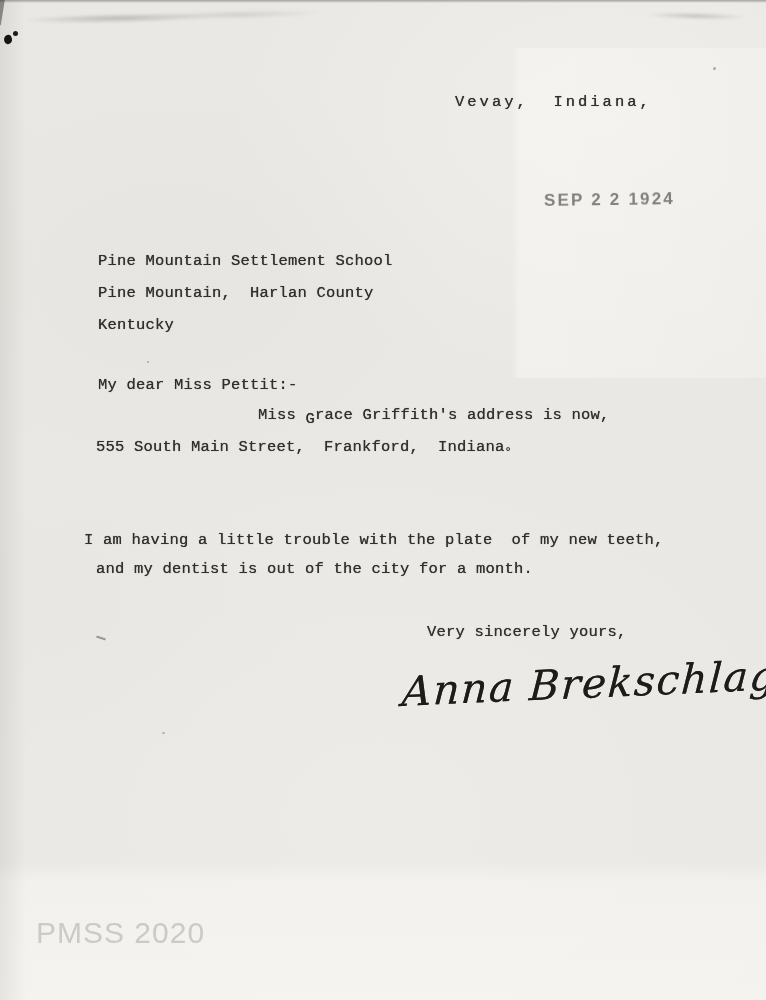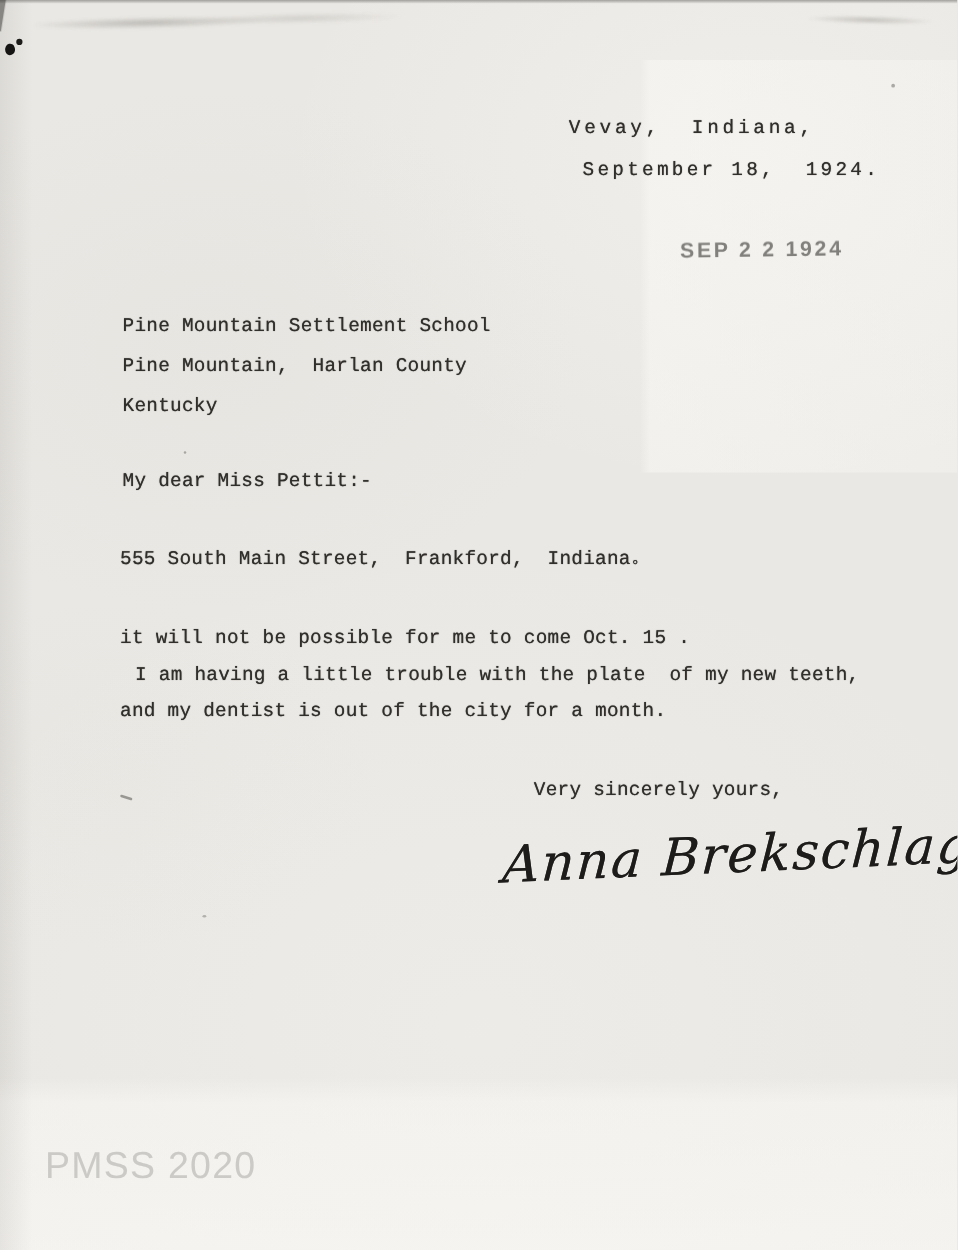--- a/index.html
+++ b/index.html
@@ -84,21 +84,21 @@
   }
   .addr1 { left: 98px; top: 217px; }
   .addr2 { left: 98px; top: 251px; }
   .addr3 { left: 98px; top: 283px; }
   .addr4 { left: 98px; top: 315px; }
   .salutation { left: 98px; top: 375px; }
   .body1 { left: 258px; top: 405px; }
   .body2 { left:  96px; top: 437px; }
   .body3 { left:  96px; top: 470px; }
   .body4 { left:  96px; top: 500px; }
-  .body5 { left:  108px; top: 530px; }
+  .body5 { left:  84px; top: 530px; }
   .body6 { left:  96px; top: 559px; }
   .closing { left: 427px; top: 622px; }
   .dropped { display: inline-block; transform: translateY(3.5px); }
   .low-dot { display: inline-block; font-size: 12px; transform: translateY(5px); letter-spacing: 0; }
   .signature {
     position: absolute; left: 402px; top: 660px; width: 360px;
     font-family: "DejaVu Serif", serif; font-style: italic;
     font-size: 41px; letter-spacing: 1.5px; white-space: pre;
     color: #1d1c1a;
     transform: rotate(-2.5deg) skewX(-6deg);
@@ -125,34 +125,33 @@
   <div class="ink-dot-1"></div>
   <div class="ink-dot-2"></div>
   <div class="smudge-1"></div>
   <div class="smudge-2"></div>
   <div class="speck-1"></div>
   <div class="speck-2"></div>
   <div class="speck-3"></div>
   <div class="speck-4"></div>
 
   <div class="t place-line">Vevay,  Indiana,</div>
-  <div class="t date-line">September 18,  1924.</div>
 
   <div class="stamp">SEP 2 2 1924</div>
 
   <div class="t addr2">Pine Mountain Settlement School</div>
   <div class="t addr3">Pine Mountain,  Harlan County</div>
   <div class="t addr4">Kentucky</div>
 
   <div class="t salutation">My dear Miss Pettit:-</div>
 
+  <div class="t body1"><span>Miss </span><span class="dropped">G</span><span>race Griffith's address is now,</span></div>
 
   <div class="t body2"><span>555 South Main Street,  Frankford,  Indiana</span><span class="low-dot">°</span></div>
 
-  <div class="t body4">it will not be possible for me to come Oct. 15 .</div>
   <div class="t body5">I am having a little trouble with the plate  of my new teeth,</div>
   <div class="t closing">Very sincerely yours,</div>
 
   <div class="t body6">and my dentist is out of the city for a month.</div>
 
   <div class="signature">Anna Brekschlager</div>
 
   <div class="watermark">PMSS 2020</div>
 
 </div>

